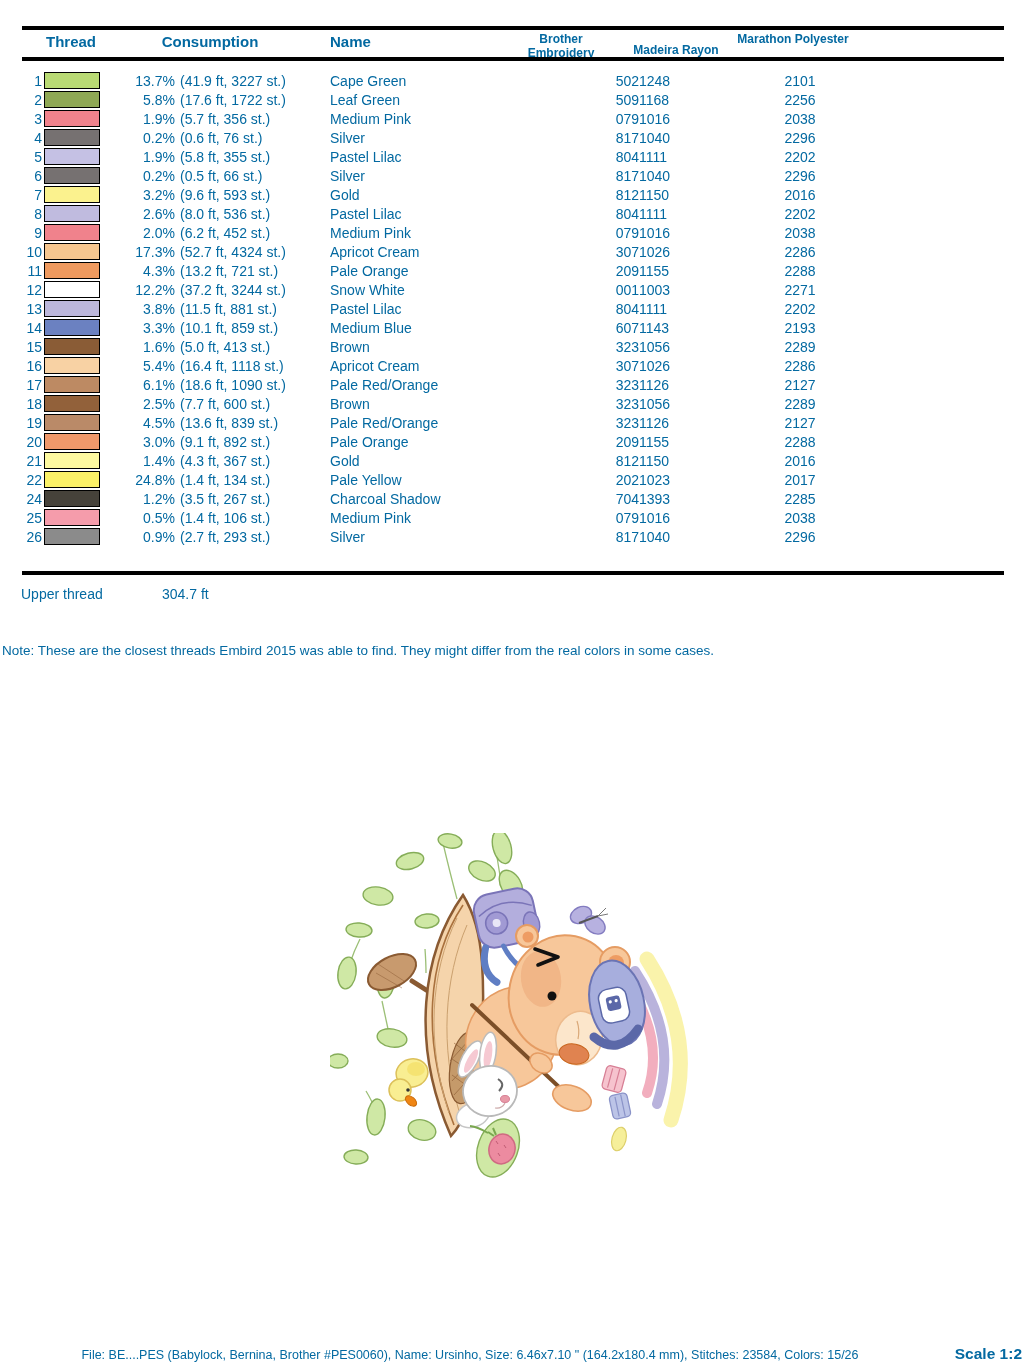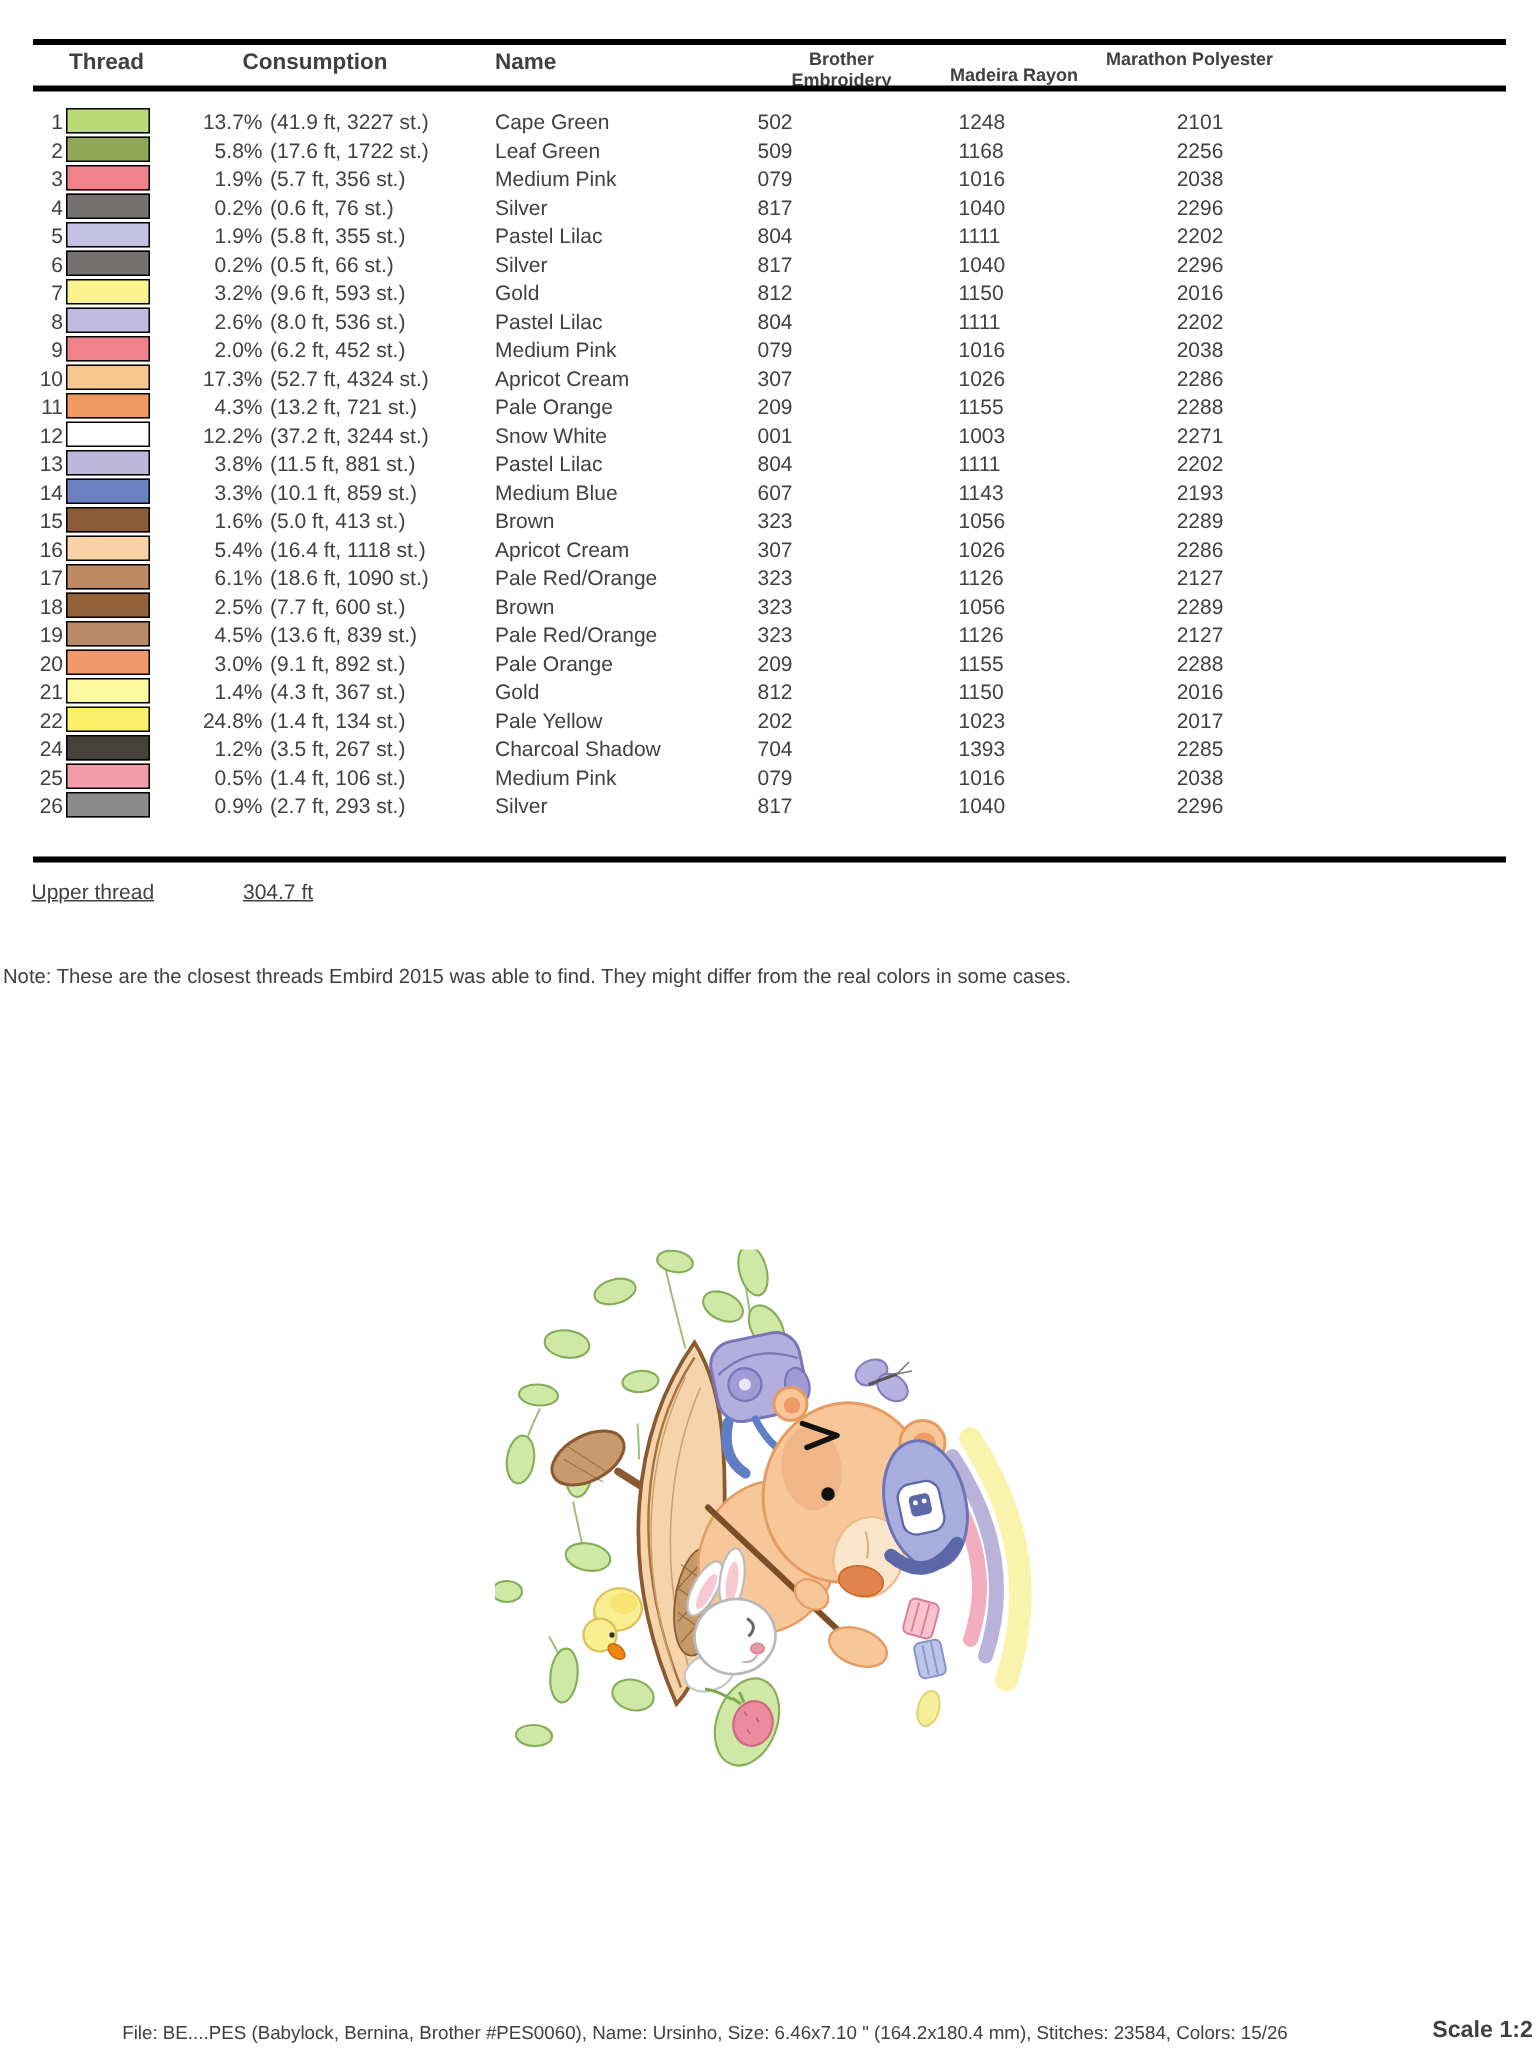--- a/index.html
+++ b/index.html
@@ -1,19 +1,19 @@
 <!DOCTYPE html>
 <html><head>
 <meta charset="utf-8">
 <style>
   * { margin:0; padding:0; box-sizing:border-box; }
   html,body { background:#fff; }
   .page {
     position:relative; width:1024px; height:1370px; background:#ffffff;
-    font-family:"Liberation Sans", sans-serif; color:#404040; overflow:hidden;
+    font-family:"Liberation Sans", sans-serif; color:#0369a1; overflow:hidden;
   }
   .rule { position:absolute; left:22px; width:982px; height:4px; background:#000; }
   .rule-top { top:26px; }
   .rule-mid { top:57px; }
   .rule-bottom { top:571px; }
 
   
   .thead { position:absolute; top:0; left:0; width:1024px; height:60px; }
   .h-main { position:absolute; font-weight:bold; font-size:15px; }
   .h-sub  { position:absolute; font-weight:bold; font-size:12px; text-align:center; }
@@ -27,26 +27,26 @@
   
   .tbody { position:absolute; top:71px; left:0; width:1024px; }
   .trow { display:flex; height:19px; align-items:center; font-size:14px; }
   .c-num  { width:44px; text-align:right; padding-right:2px; }
   .c-sw   { width:59px; height:19px; padding:1px 0; }
   .swatch { width:56px; height:17px; border:1px solid #000; }
   .c-cons { width:227px; white-space:nowrap; }
   .c-cons .pct { display:inline-block; width:72px; text-align:right; }
   .c-cons .det { margin-left:5px; }
   .c-name { width:175px; }
-  .c-bro  { width:134px; text-align:left; }
+  .c-bro  { width:134px; text-align:right; }
   .c-mad  { width:94px;  text-align:left; }
   .c-mar  { width:134px; text-align:center; }
 
   
-  .totals { position:absolute; top:584px; left:0; width:500px; font-size:14px;text-decoration:underline; }
+  .totals { position:absolute; top:584px; left:0; width:500px; font-size:14px; }
   .totals .trw { display:flex; height:19px; align-items:center; }
   .totals .lbl { width:162px; padding-left:21px; }
   .totals .val { width:120px; }
 
   .note { position:absolute; top:643px; left:2px; font-size:13.5px; }
 
   
   .design-wrap { position:absolute; left:330px; top:833px; width:380px; height:350px; }
 
   

